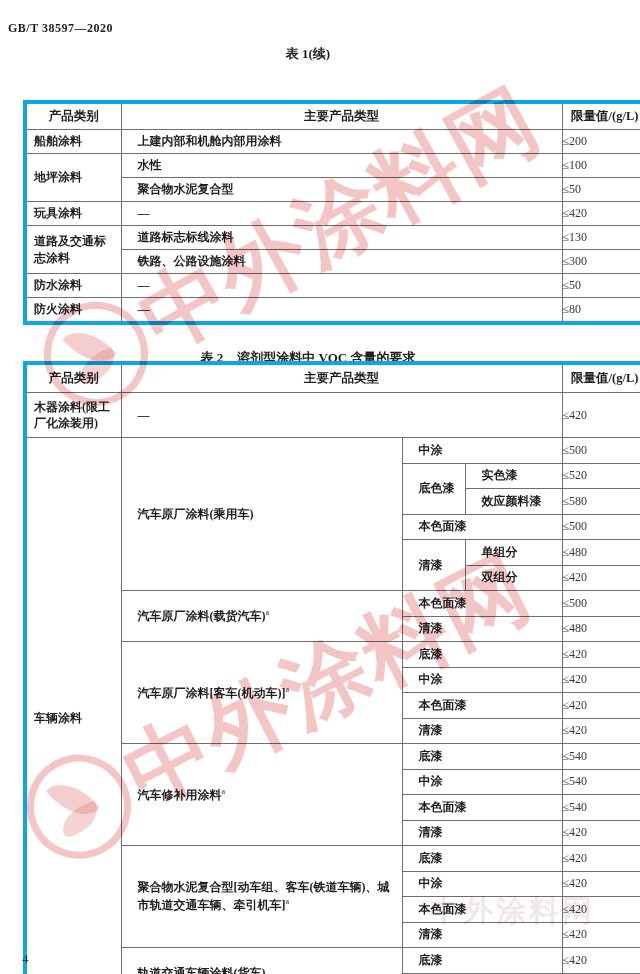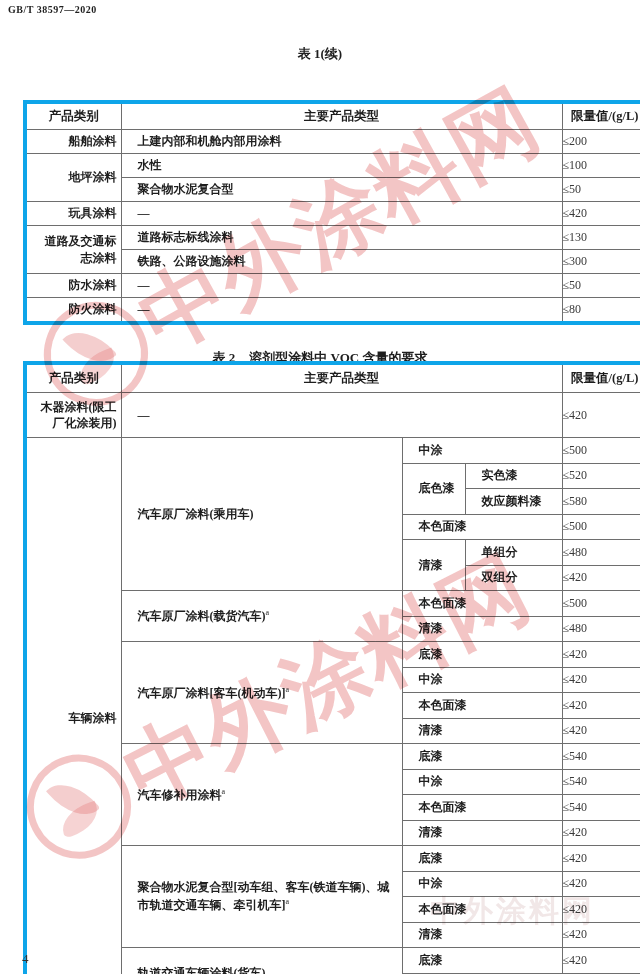--- a/index.html
+++ b/index.html
@@ -2,47 +2,47 @@
 <html><head>
 <meta charset="utf-8">
 <style>
   html,body { margin:0; padding:0; }
   body {
     width:640px; height:974px; position:relative; overflow:hidden;
     background:#ffffff; color:#1e1e1e;
     font-family:"Liberation Serif","DejaVu Serif",serif;
   }
   .doc-code {
-    position:absolute; left:8px; top:4px;
-    font-size:10px; font-weight:bold; letter-spacing:.5px;
+    position:absolute; left:8px; top:21px;
+    font-size:12px; font-weight:bold; letter-spacing:.5px;
   }
   .tbl-title {
     position:absolute; left:0; width:616px; text-align:center;
-    font-size:13px; font-weight:bold;margin-left:12px;
+    font-size:13px; font-weight:bold;
   }
   #title1 { top:45px; }
   #title2 { top:349px; }
   #title2 .t-gap { margin-left:14px; }
 
   table {
     position:absolute; left:23px; width:624px;
     border-collapse:collapse; table-layout:fixed;
     border:4px solid #0ea5e9;
   }
   #table1 { top:100px; }
   #table2 { top:361px; }
   th, td { border:1px solid #6e6e6e; padding:0; overflow:hidden; }
   th { font-size:12.5px; font-weight:bold; text-align:center; }
   #table1 th { height:25px; }
   #table2 th { height:27px; }
   #table1 td { height:21px; }
   .vr td { height:22.5px; }
   .wood-row td { height:42px; }
   td { font-size:12px; }
-  .cat  { text-align:right; padding:1px 4px 1px 7px; font-weight:bold; line-height:1.35; }
+  .cat  { text-align:left; padding:1px 4px 1px 7px; font-weight:bold; line-height:1.35; }
   .type { text-align:left; padding:1px 4px 1px 16px; font-weight:bold; line-height:1.4; }
   .lim  { text-align:left; color:#3a3a3a; font-size:12px; font-weight:normal; }
   sup { font-size:8px; font-weight:normal; }
 
   .page-num { position:absolute; left:22px; top:951px; font-size:13px; color:#333; }
 
   
   .wm {
     position:absolute; display:flex; align-items:center;
     transform-origin:55px 55px; pointer-events:none; z-index:6;

